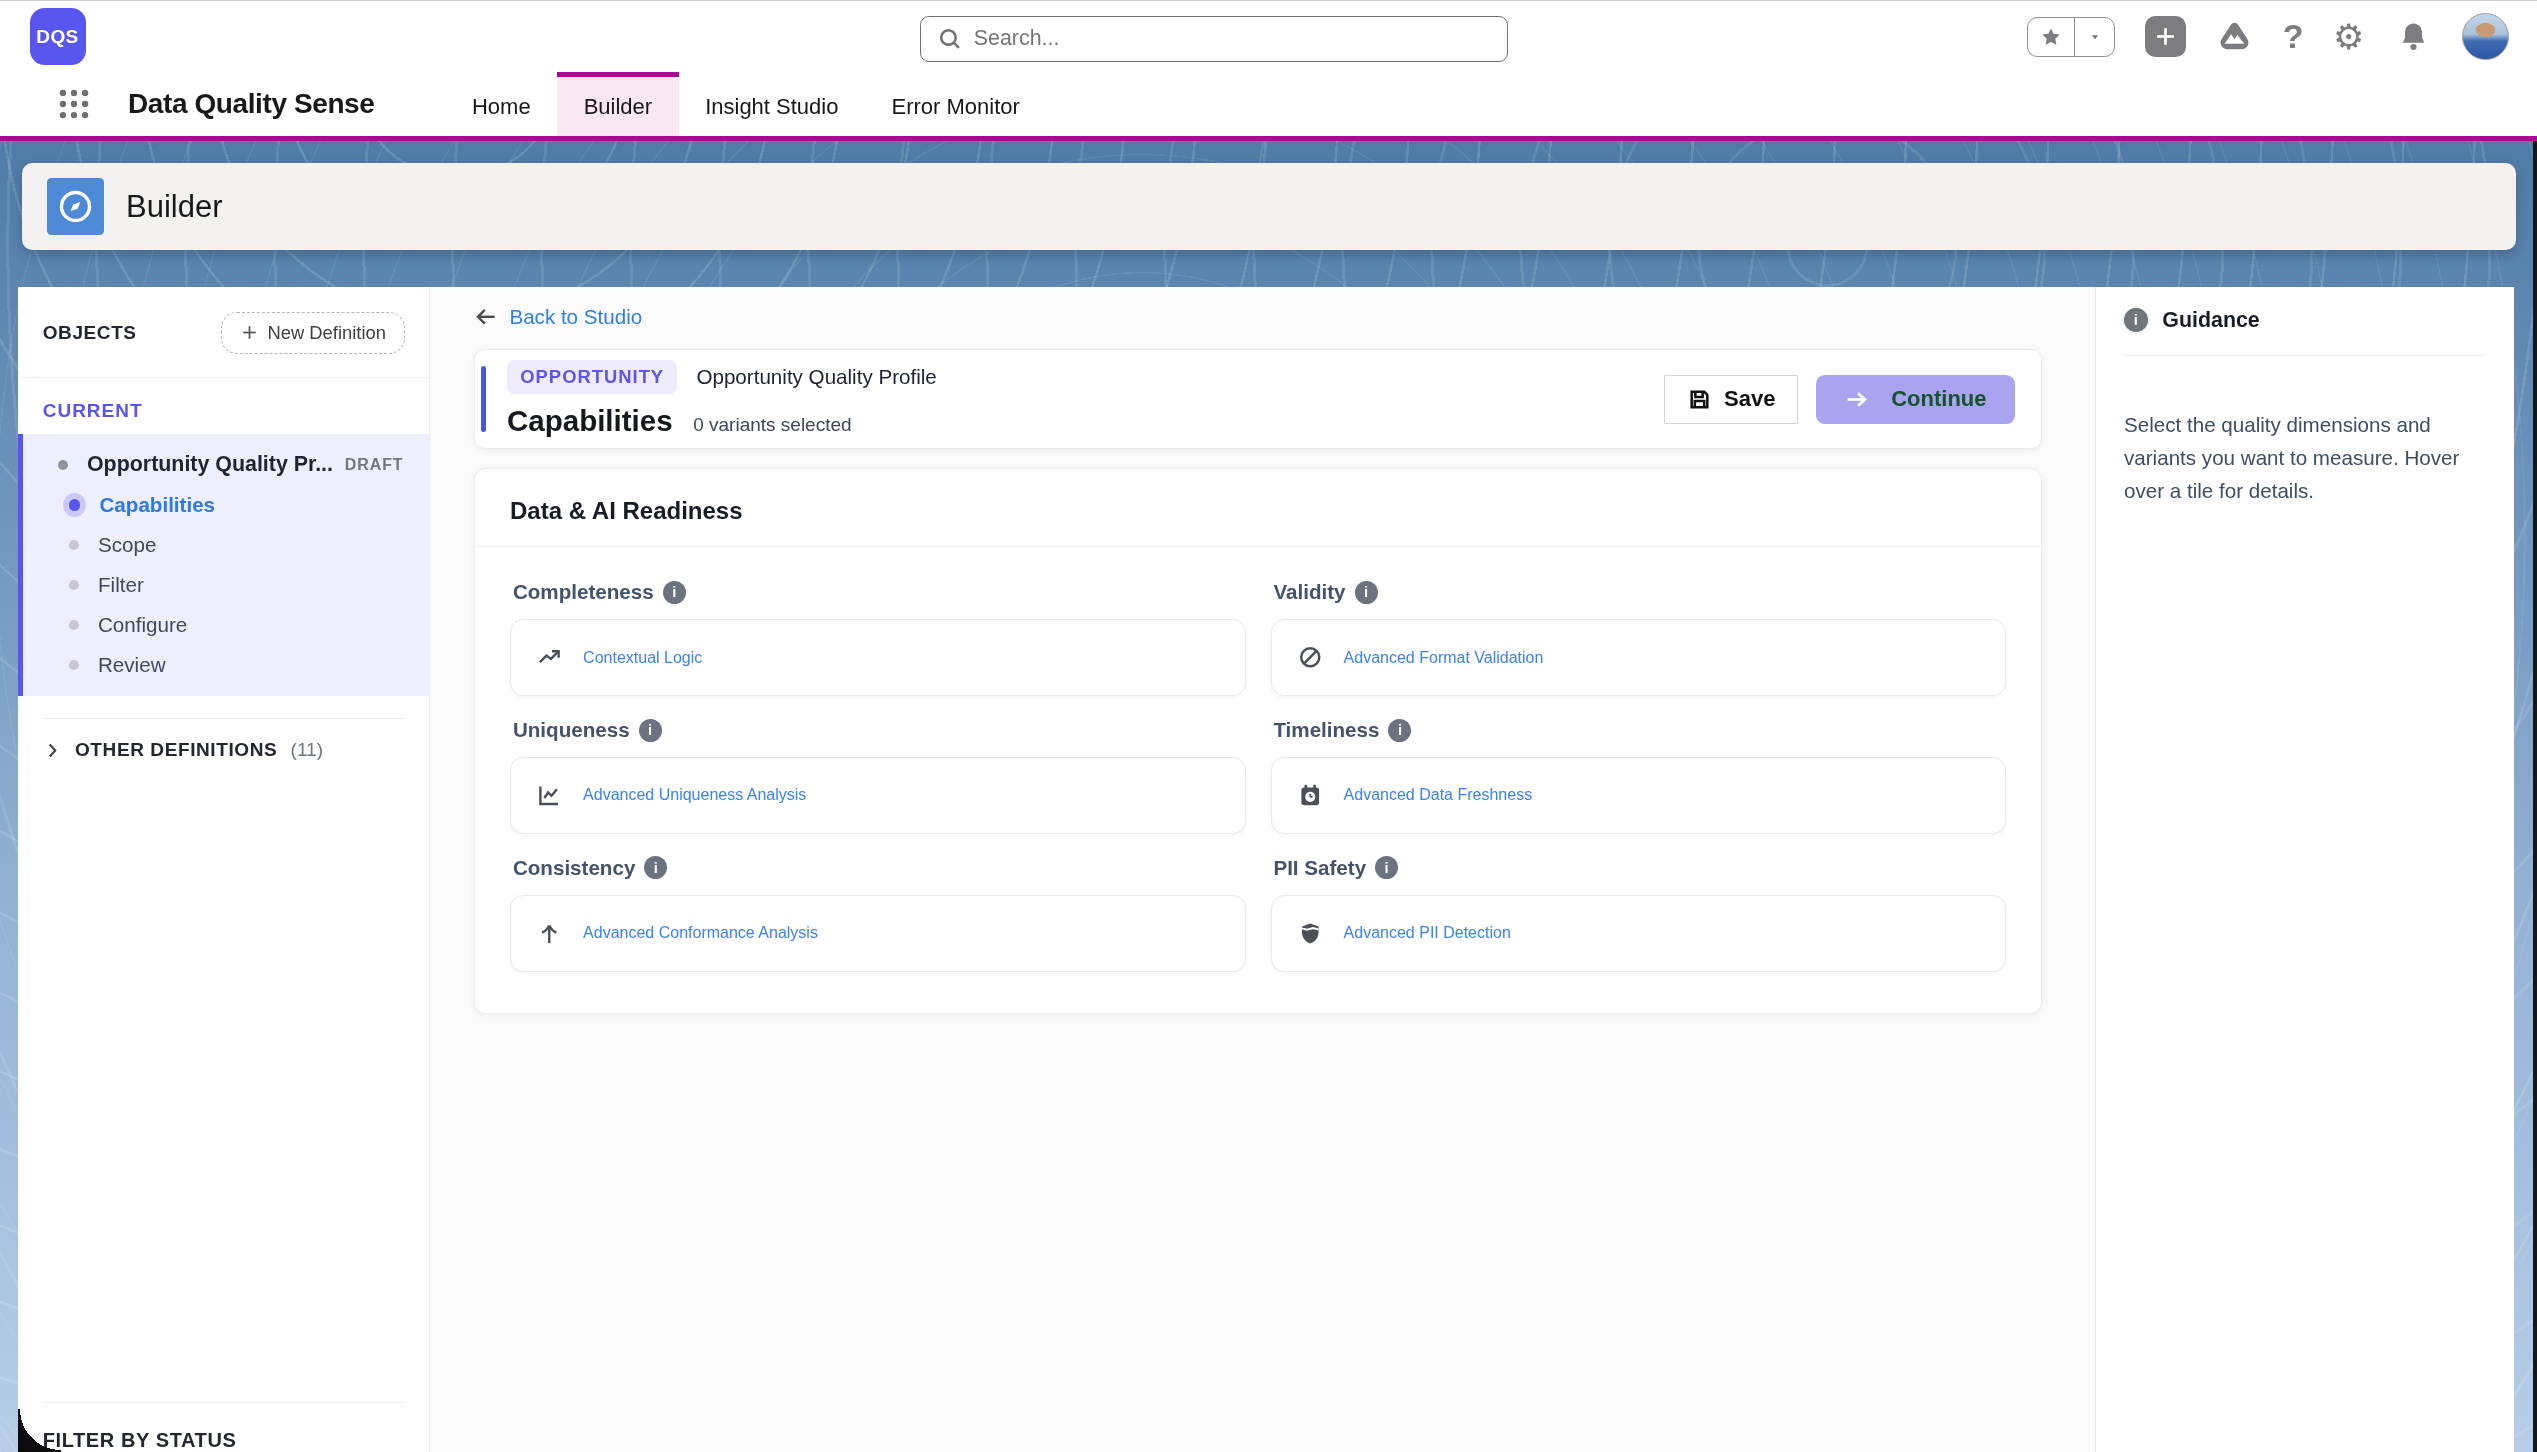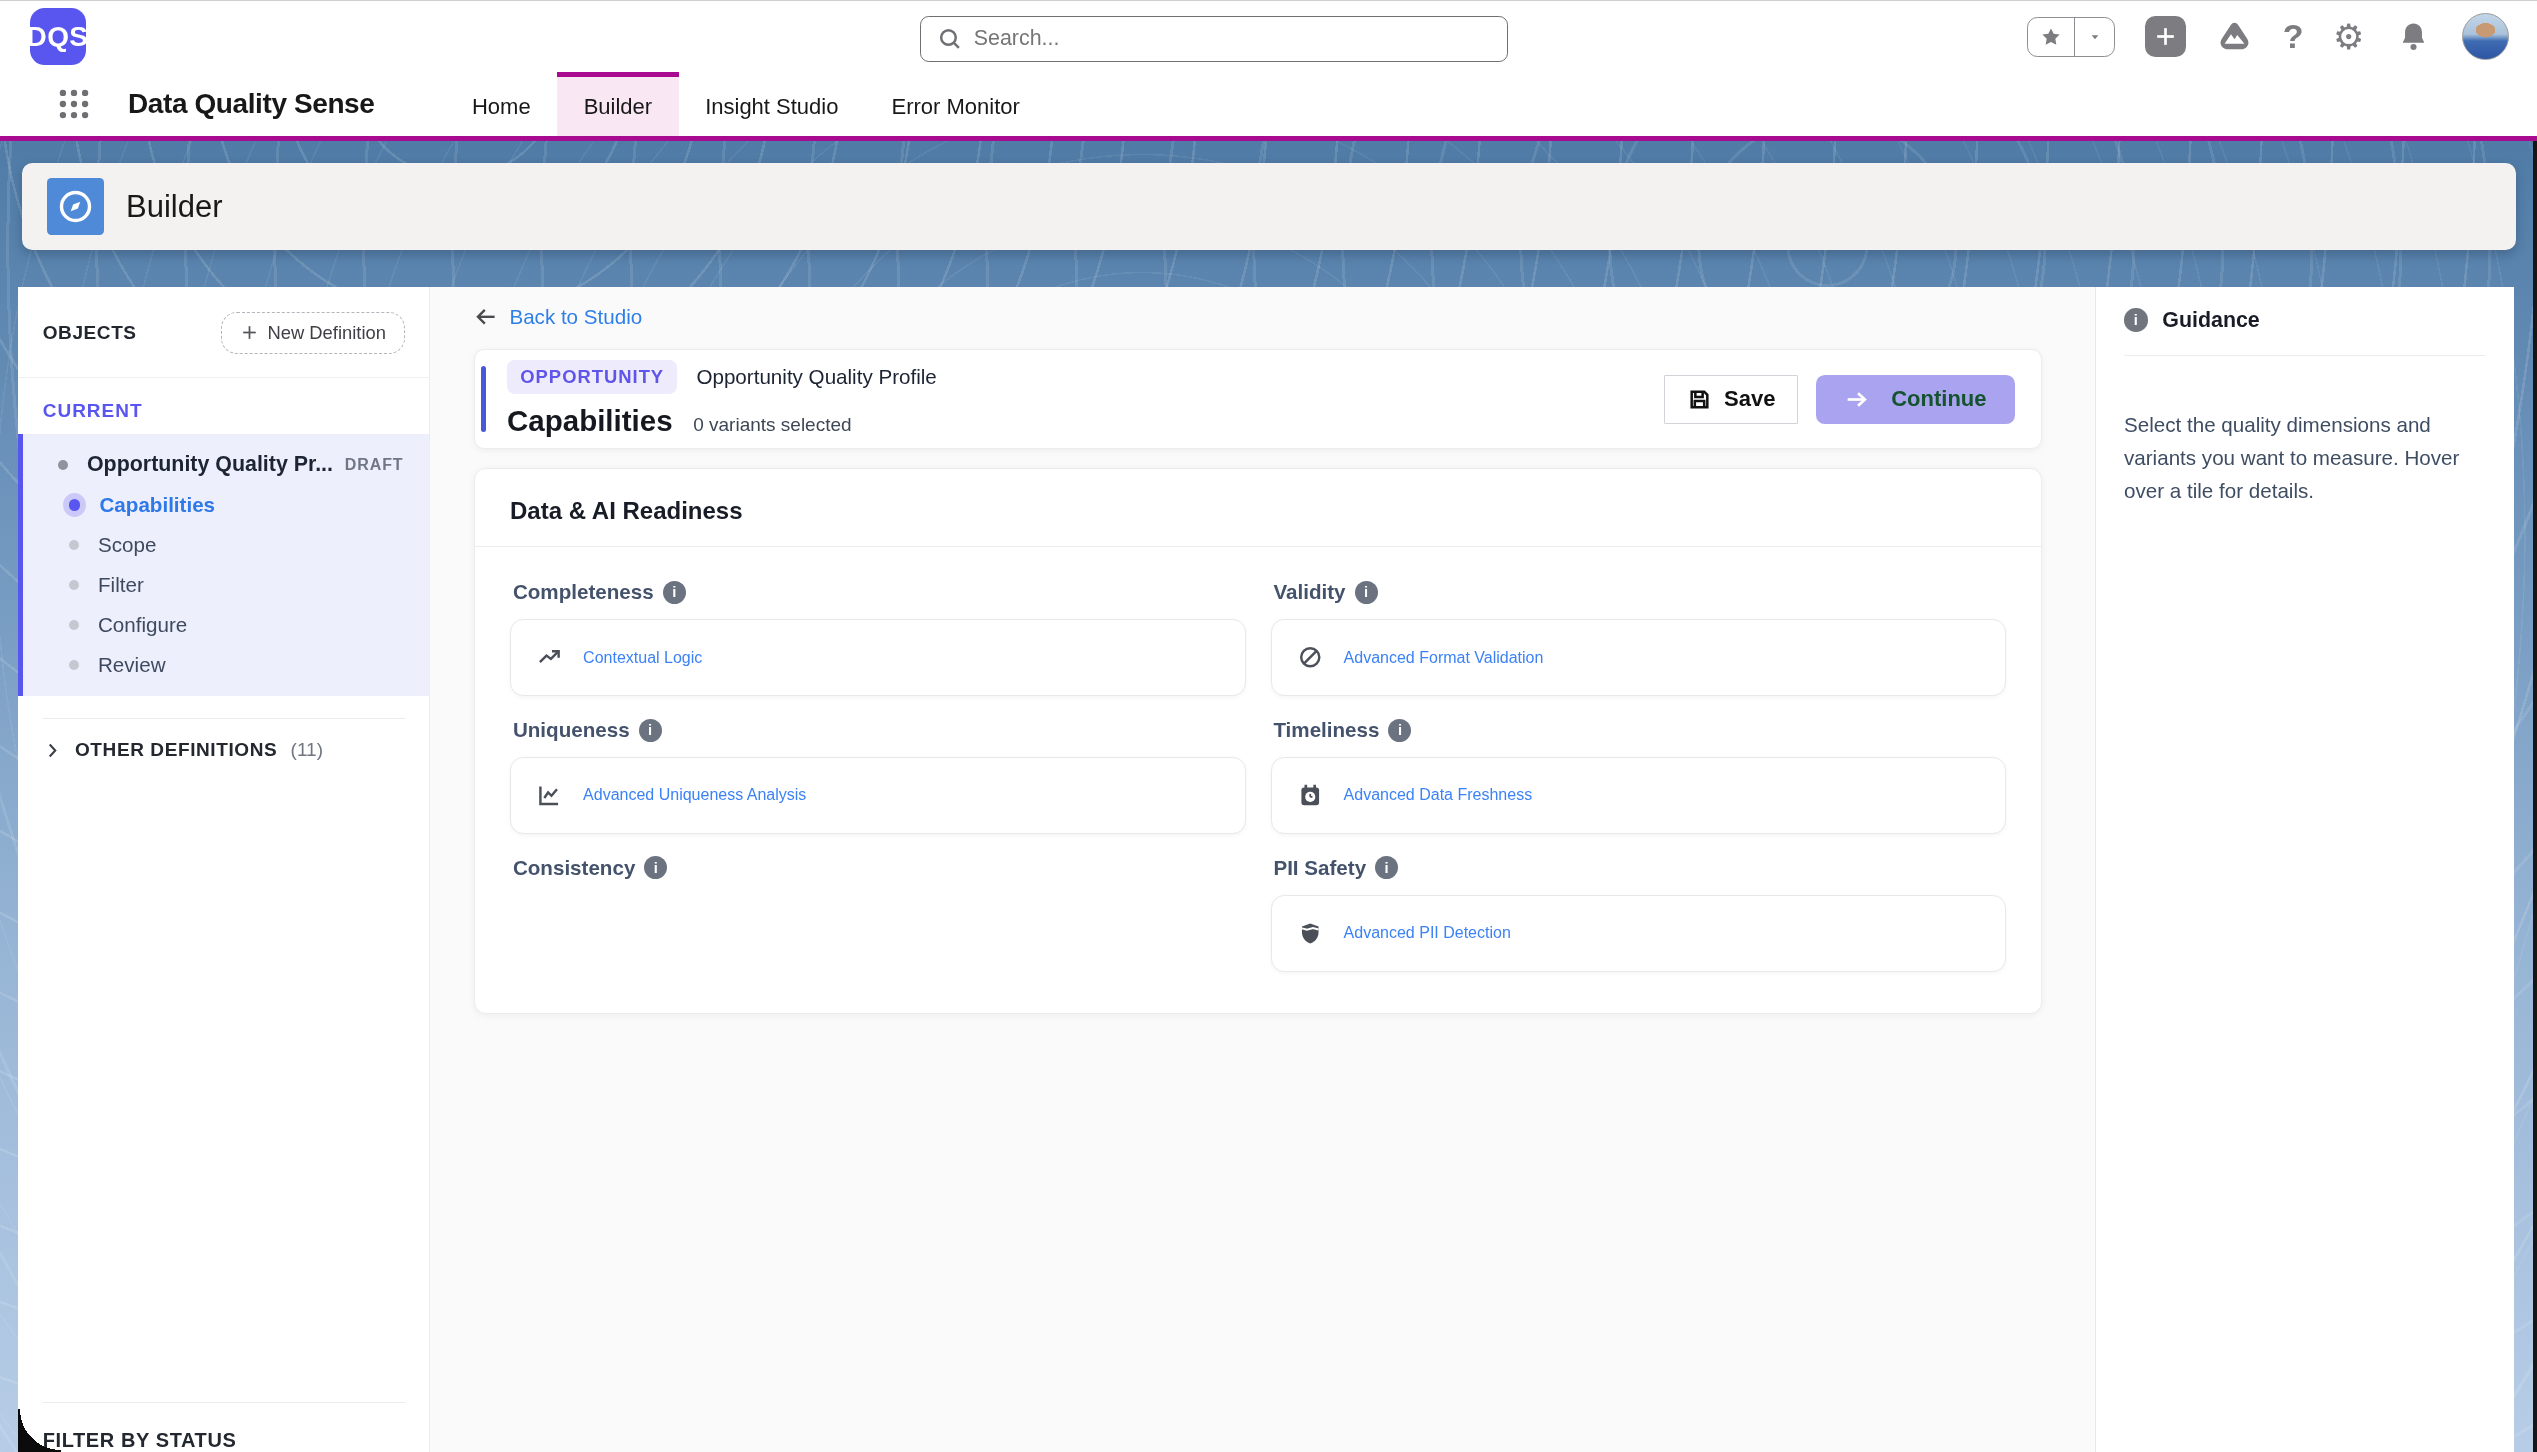--- a/index.html
+++ b/index.html
@@ -10,21 +10,21 @@
     --builderblue:#4f8ad8;
     --slate:#44536b;
     --ink:#15181e;
   }
   *{box-sizing:border-box;margin:0;padding:0;}
   html,body{width:2538px;height:1452px;overflow:hidden;}
   body{font-family:"Liberation Sans",sans-serif;background:#fff;color:#15181e;}
 
   
   .topbar{height:72px;background:#fff;border-top:1.5px solid #cfcfcf;display:flex;align-items:center;position:relative;padding:0 29.5px;}
-  .logo{width:56px;height:57px;border-radius:14.7px;background:var(--indigo);color:#fff;font-size:28px;font-weight:800;display:flex;align-items:center;justify-content:center;letter-spacing:0.4px;}
+  .logo{width:56px;height:57px;border-radius:14.7px;background:var(--indigo);color:#fff;font-size:19px;font-weight:800;display:flex;align-items:center;justify-content:center;letter-spacing:0.4px;}
   .gsearch{position:absolute;left:920px;top:14.7px;width:588px;height:46px;border:1.8px solid #6f6f74;border-radius:8.8px;display:flex;align-items:center;padding:0 16px;background:#fff;}
   .gsearch svg{width:25px;height:25px;color:#6f6f74;flex:0 0 auto;}
   .gsearch input{border:none;outline:none;font-size:21.4px;color:#444;margin-left:11.8px;width:100%;font-family:inherit;background:transparent;}
   .gsearch input::placeholder{color:#757575;}
   .top-actions{margin-left:auto;display:flex;align-items:center;gap:29.5px;color:#7c7c81;}
   .fav-combo{display:flex;height:40px;border:1.8px solid #8d8d92;border-radius:10.3px;overflow:hidden;}
   .fav-combo .seg{display:flex;align-items:center;justify-content:center;padding:0 11.8px;}
   .fav-combo .seg+.seg{border-left:1.8px solid #8d8d92;}
   .fav-combo svg{width:22px;height:22px;color:#7c7c81;}
   .fav-combo svg.caret{width:16px;height:16px;}
@@ -387,20 +387,28 @@
               </svg>
               <span>Advanced Data Freshness</span>
             </div>
           </div>
 
           <div class="cell">
             <div class="dim-label">
               <span>Consistency</span>
               <i class="info-i">i</i>
             </div>
+            <div class="tile">
+              <svg viewBox="0 0 24 24" fill="none" stroke="currentColor" stroke-width="2.2">
+                  <path d="M12,21 V6"></path>
+                  <path d="M12,5 C10.5,8 8,10.5 5.5,11.5"></path>
+                  <path d="M12,5 C13.5,8 16,10.5 18.5,11.5"></path>
+                </svg>
+              <span>Advanced Conformance Analysis</span>
+            </div>
           </div>
 
           <div class="cell">
             <div class="dim-label">
               <span>PII Safety</span>
               <i class="info-i">i</i>
             </div>
             <div class="tile">
               <svg viewBox="0 0 24 24">
                 <path d="M12,3.2 L19.5,5.8 V11 C19.5,16 16.4,19.6 12,21.3 C7.6,19.6 4.5,16 4.5,11 V5.8 Z" fill="currentColor"></path>

